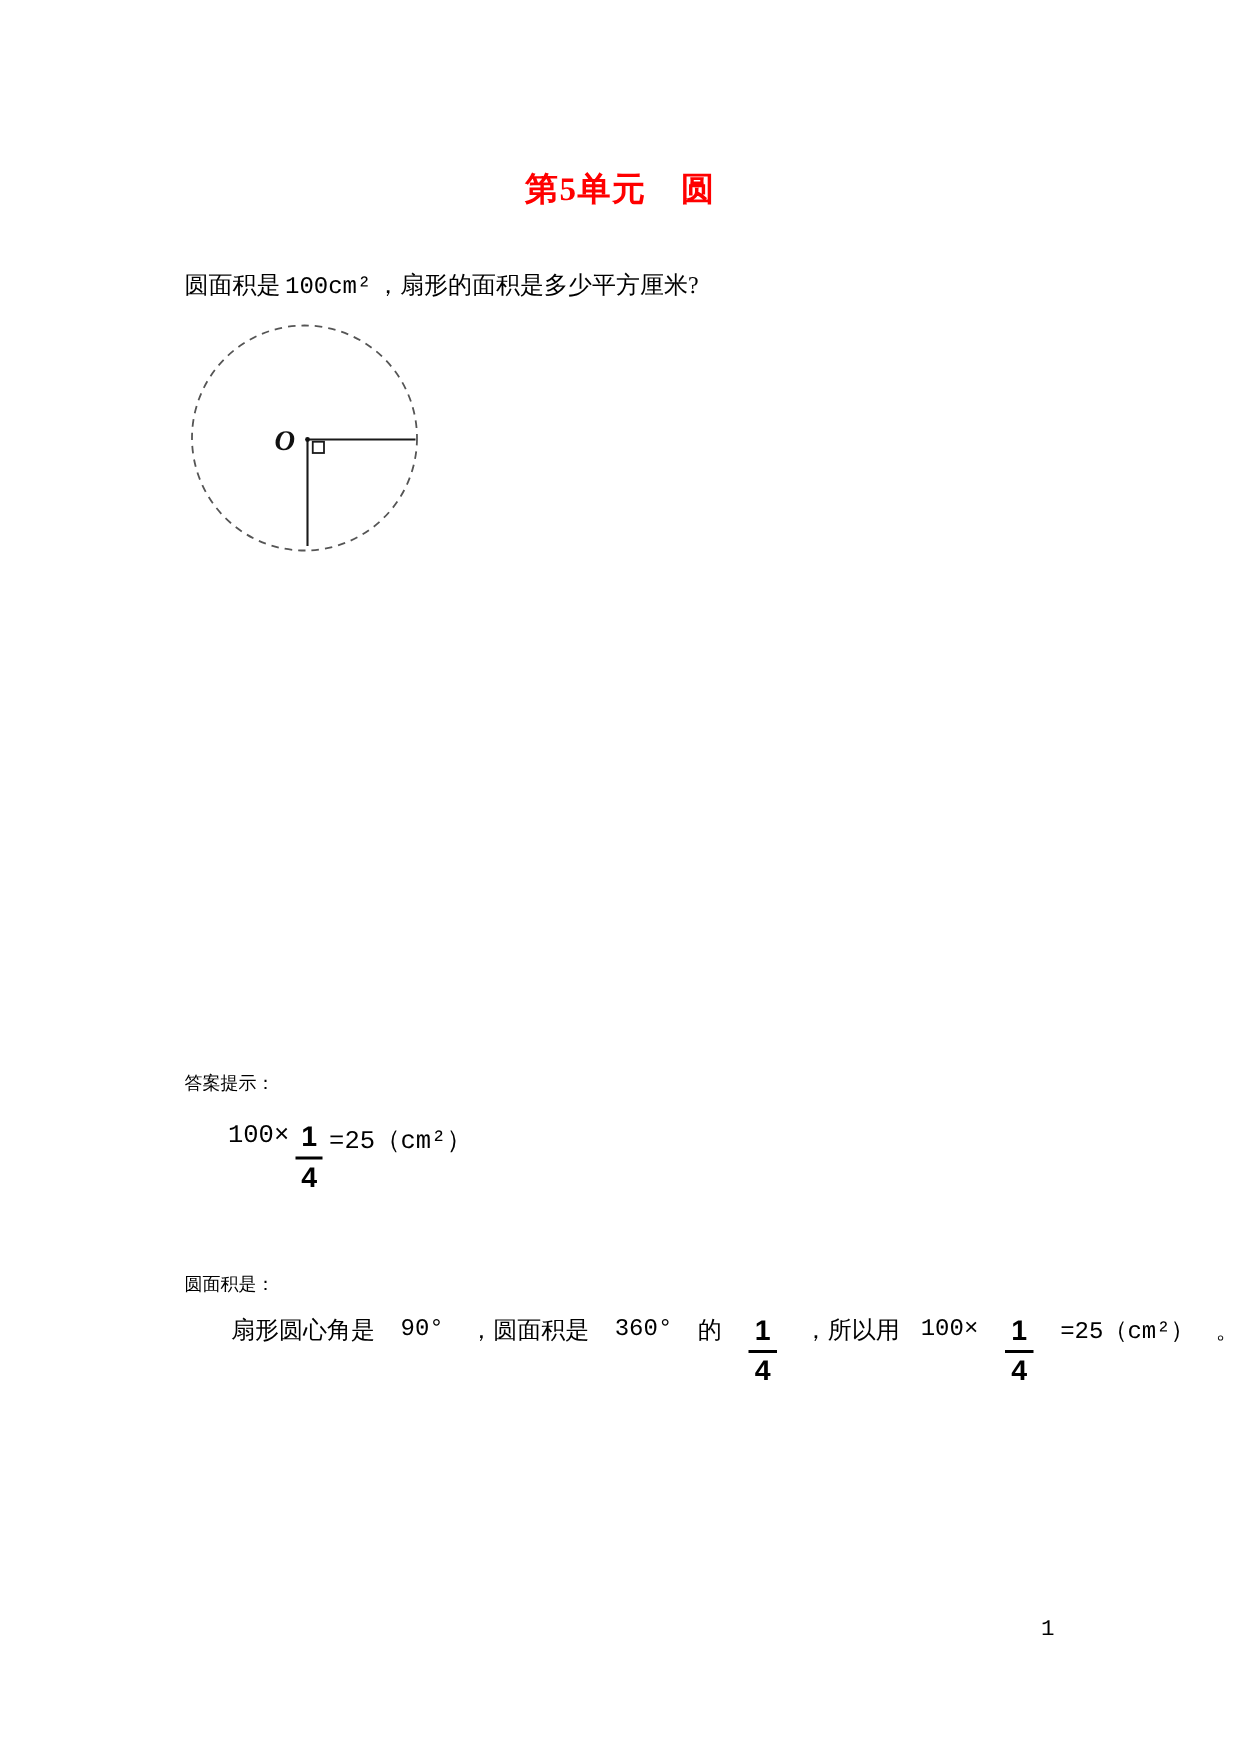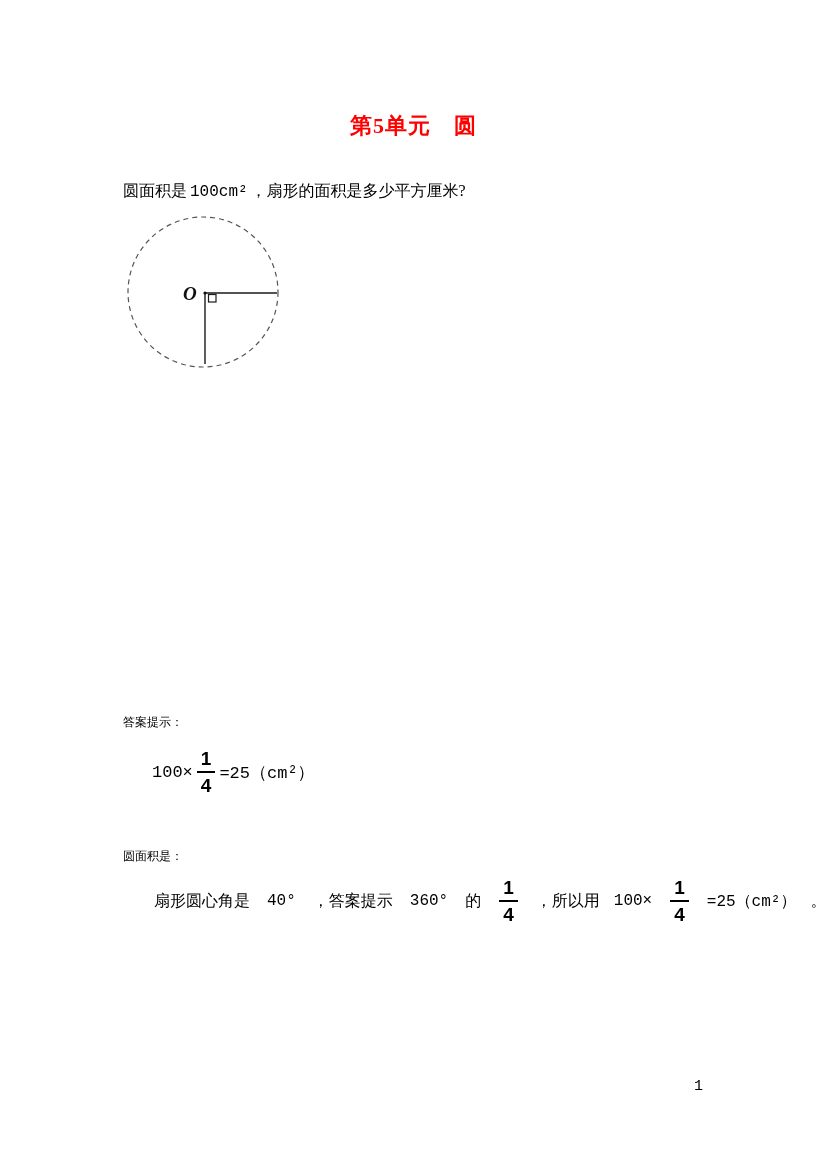--- a/index.html
+++ b/index.html
@@ -33,21 +33,21 @@
   .num-sp { margin:0 3px; }
   .diagram { position:absolute; top:212px; left:115px; }
   .section-heading {
     position:absolute; left:123px;
     font-size:12px; line-height:19px;
   }
   .answer-heading { top:713px; }
   .solution-heading { top:847px; }
   .formula-row {
     position:absolute;
-    display:flex; align-items:center;
+    display:flex; 
     font-size:16px;
     white-space:pre;
   }
   .answer-formula { top:748px; left:152px; font-size:17px; }
   .solution-line { top:877px; left:154px;gap:14px; }
   .frac {
     display:inline-flex; flex-direction:column; align-items:center;
     font-family:"Liberation Sans", sans-serif;
     font-weight:700; font-size:19px; line-height:1;
     margin:0 4px;
@@ -88,22 +88,22 @@
       <span class="fnum">1</span>
       <span class="fden">4</span>
     </span>
     <span class="mono">=25（cm²）</span>
   </div>
 
   <div class="section-heading solution-heading">圆面积是：</div>
 
   <div class="formula-row solution-line">
     <span>扇形圆心角是</span>
-    <span class="mono num-sp">40°</span>
-    <span>，答案提示</span>
+    <span class="mono num-sp">90°</span>
+    <span>，圆面积是</span>
     <span class="mono num-sp">360°</span>
     <span>的</span>
     <span class="frac">
       <span class="fnum">1</span>
       <span class="fden">4</span>
     </span>
     <span>，所以用</span>
     <span class="mono">100×</span>
     <span class="frac">
       <span class="fnum">1</span>

